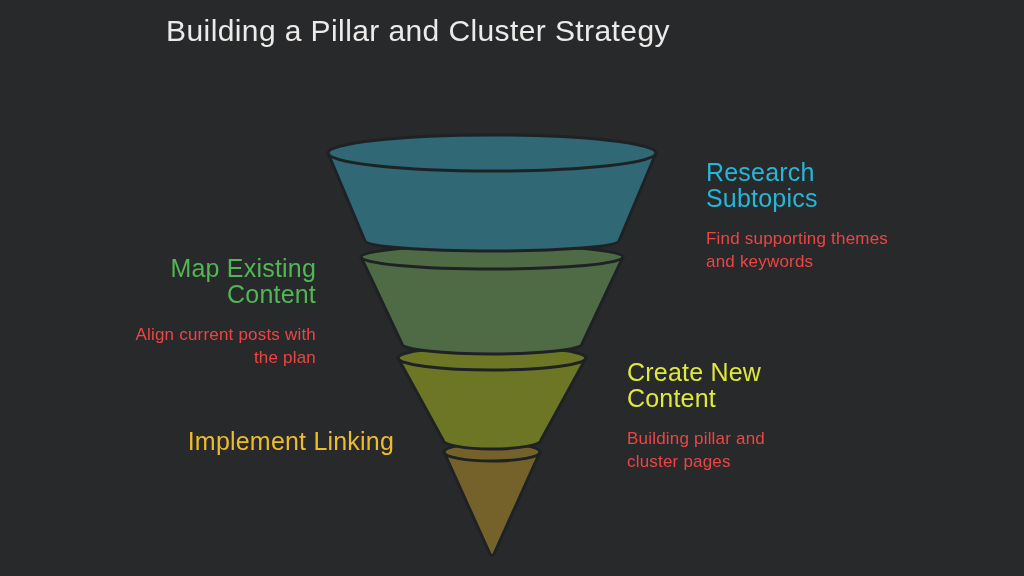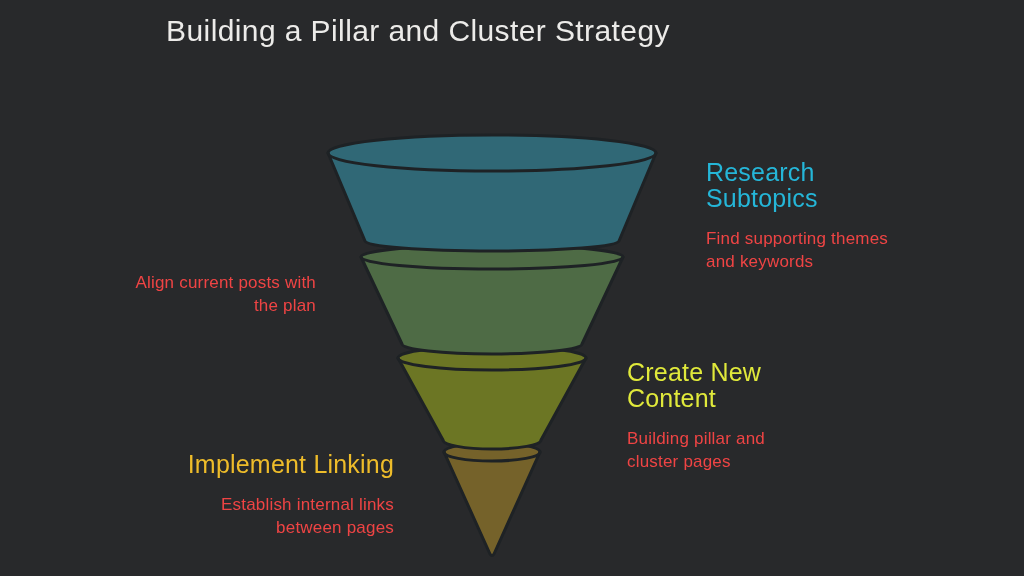--- a/index.html
+++ b/index.html
@@ -31,21 +31,21 @@
   #step-research .desc    { max-width: 190px; }
 
   #step-map { right: 708px; top: 255px; }
   #step-map .heading { max-width: 180px; margin-left: auto; }
   #step-map .desc    { max-width: 195px; margin-left: auto; }
 
   #step-create { left: 627px; top: 359px; }
   #step-create .heading { max-width: 170px; }
   #step-create .desc    { max-width: 160px; }
 
-  #step-implement { right: 630px; top: 451px; margin-left: 8px; }
+  #step-implement { right: 630px; top: 428px; margin-left: 8px; }
   #step-implement .heading { white-space: nowrap; }
   #step-implement .desc    { max-width: 185px; margin-left: auto; }
 
   .seg-body { stroke: #1e2225; stroke-width: 3; stroke-linejoin: round; }
   .seg-rim  { fill: none; stroke: #1e2225; stroke-width: 3; stroke-linecap: round; }
 </style>
 </head>
 <body style="background: rgb(40, 41, 43);">
 
 <div class="page-title">Building a Pillar and Cluster Strategy</div>
@@ -72,24 +72,24 @@
     <path class="seg-rim" d="M328,153 A164,18 0 0 0 656,153"></path>
   </g>
 </svg>
 
 <div id="step-research" class="step align-left">
   <div class="heading" style="color: rgb(37, 182, 216);">Research Subtopics</div>
   <div class="desc">Find supporting themes and keywords</div>
 </div>
 
 <div id="step-map" class="step align-right">
+  <div class="heading" style="color: rgb(80, 183, 84);">Map Existing Content</div>
   <div class="desc">Align current posts with the plan</div>
 </div>
 
 <div id="step-create" class="step align-left">
   <div class="heading" style="color: rgb(224, 233, 59);">Create New Content</div>
   <div class="desc">Building pillar and cluster pages</div>
 </div>
 
 <div id="step-implement" class="step align-right">
   <div class="heading" style="color: rgb(238, 188, 42);">Implement Linking</div>
-  <div class="desc">Establish internal links between pages</div>
 </div>
 
 </body></html>

